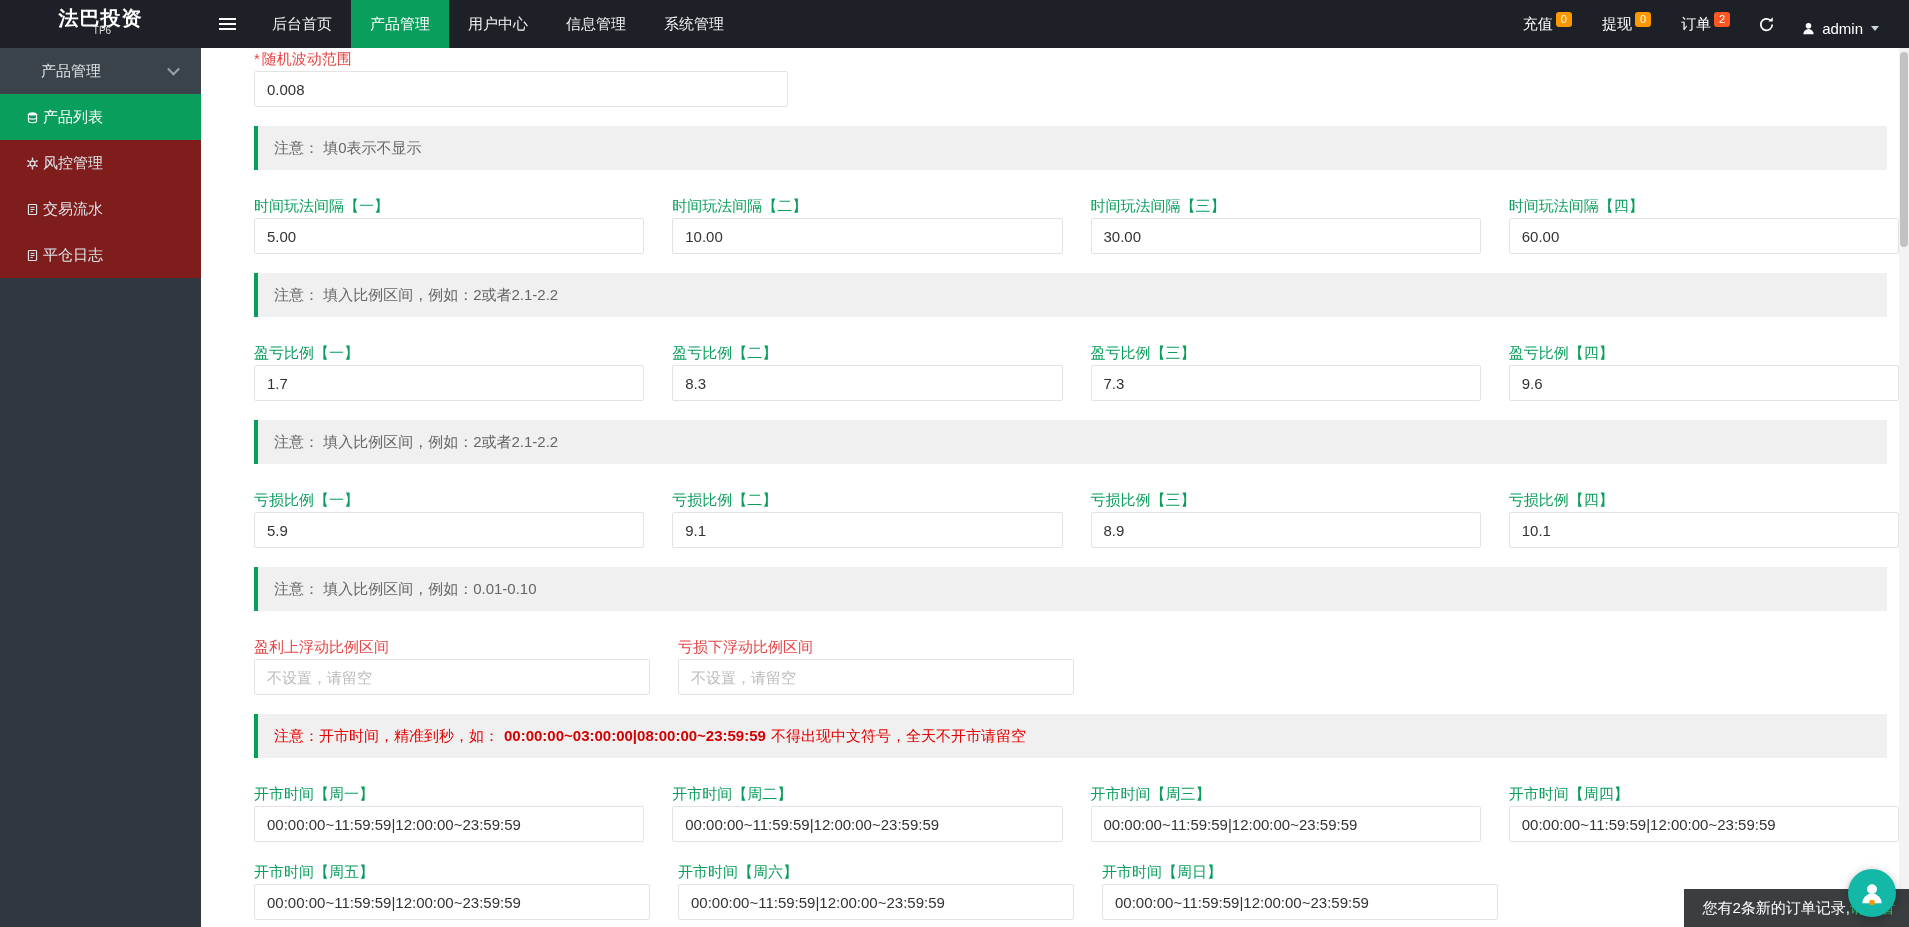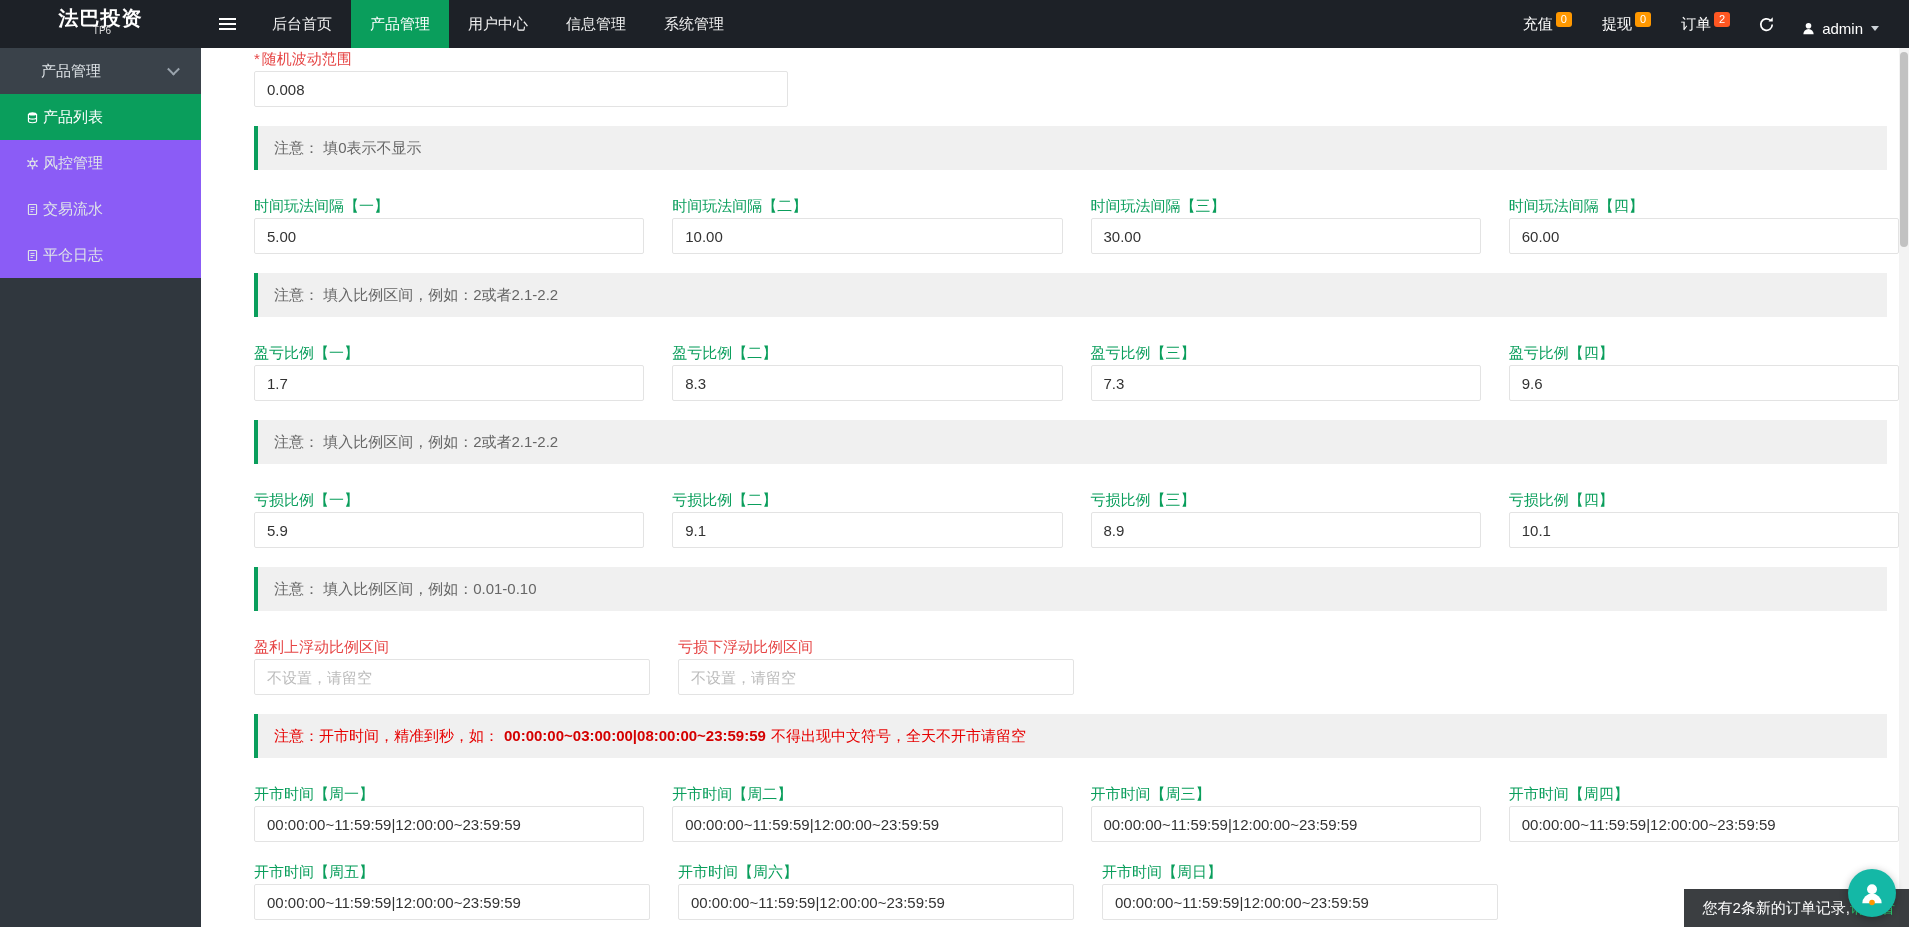--- a/index.html
+++ b/index.html
@@ -25,21 +25,21 @@
   .badge.red { background:#ff5722; }
   .icon-btn { margin-left:28px; display:flex; align-items:center; cursor:pointer; }
   .user { margin-left:26px; display:flex; align-items:center; gap:6px; color:#fff; font-size:15px; cursor:pointer;margin-top:8px; }
   .caret { width:0; height:0; border-left:4px solid transparent; border-right:4px solid transparent;
     border-top:5px solid #cdd3d8; margin-left:2px; }
 
   
   .sidebar { position:absolute; top:48px; left:0; width:201px; bottom:0; background:#30373e; z-index:90; }
   .side-item { height:46px; display:flex; align-items:center; color:#dfe4e8; font-size:15px; cursor:pointer; position:relative; }
   .side-item.parent { padding-left:41px; background:#3a424a; }
-  .side-item.sub { padding-left:26px; background:#8b5cf6; }
+  .side-item.sub { padding-left:26px; background:#7f1d1d; }
   .s-icon { width:13px; height:14px; margin-right:4px; display:flex; align-items:center; }
   .s-icon svg { width:13px; height:13px; }
   .side-item.active { background:#0a9e5c; color:#fff; }
   .chev { position:absolute; right:23px; top:50%; width:7px; height:7px;
     border-right:2px solid #9aa4ad; border-bottom:2px solid #9aa4ad; transform:translateY(-70%) rotate(45deg); }
 
   
   .content { position:absolute; top:48px; left:201px; right:10px; bottom:0; background:#fff; overflow:hidden; }
   .form { padding:2px 0 0 53px; }
   .f-label { display:block; font-size:15px; line-height:18px; margin-bottom:3px; white-space:nowrap; }

